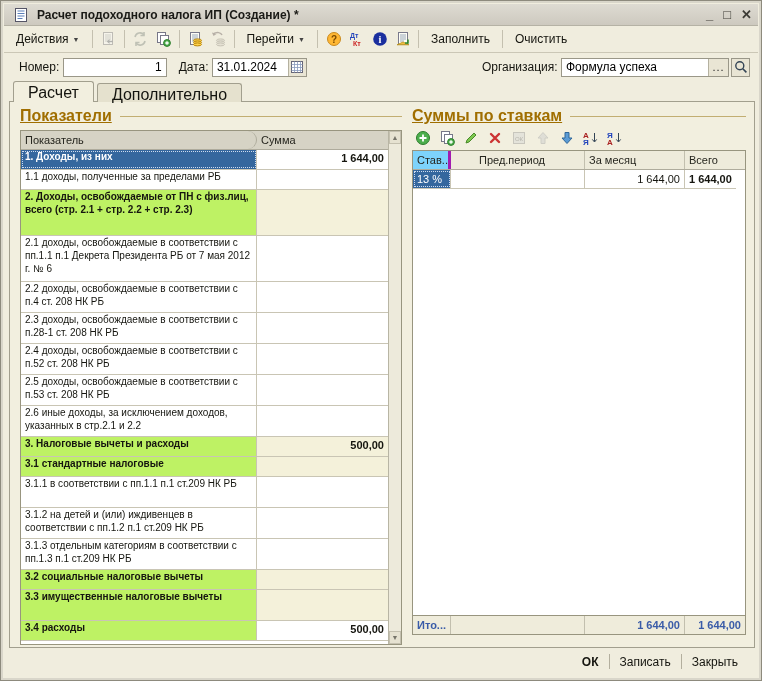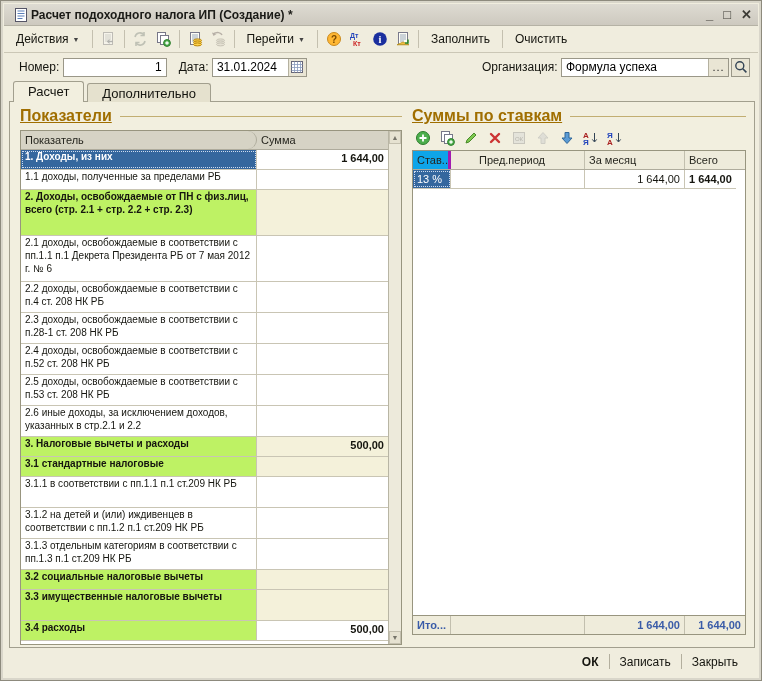--- a/index.html
+++ b/index.html
@@ -1,19 +1,19 @@
 <!DOCTYPE html>
 <html><head>
 <meta charset="utf-8">
 <style>
   html,body{margin:0;padding:0;background:#b9b6aa;font-family:"Liberation Sans",sans-serif;}
   *{box-sizing:border-box;}
   .window{position:relative;width:762px;height:681px;background:#f0edde;border:1px solid #8d8a7d;box-shadow:inset 0 0 0 2px #d9d6ca;overflow:hidden;}
   
-  .titlebar{position:absolute;left:3px;top:3px;right:3px;height:22px;background:linear-gradient(#dedbd2,#cdc9bf);border-bottom:1px solid #b5b2a5;display:flex;align-items:center;gap:0;padding:0 6px;}
+  .titlebar{position:absolute;left:3px;top:3px;right:3px;height:22px;background:linear-gradient(#dedbd2,#cdc9bf);border-bottom:1px solid #b5b2a5;display:flex;align-items:center;gap:6px;padding:0 6px;}
   .title{font-weight:bold;font-size:12px;color:#1a1a16;white-space:nowrap;overflow:hidden;}
   .win-controls{margin-left:auto;display:flex;gap:10px;color:#3c3b35;font-size:13px;font-weight:bold;}
   .win-controls span{cursor:default;line-height:18px;}
   
   .toolbar{position:absolute;left:3px;top:25px;right:3px;height:27px;display:flex;align-items:center;gap:2px;padding:0 5px;border-bottom:1px solid #cbc7b6;}
   .tbtn{display:inline-flex;align-items:center;gap:4px;padding:3px 6px;font-size:12px;color:#15150f;border:1px solid transparent;border-radius:2px;}
   .tbtn .drop{font-size:7px;color:#444;}
   .ticon{width:21px;height:21px;display:inline-flex;align-items:center;justify-content:center;}
   .ticon svg{display:block;}
   .dis{opacity:.42;filter:grayscale(.9);}
@@ -23,21 +23,21 @@
   .inp{height:19px;border:1px solid #9a9788;background:#fff;font-size:12px;font-family:"Liberation Sans",sans-serif;padding:0 4px;}
   .lblgap{margin-left:12px;}
   .datewrap,.orgwrap{position:relative;display:inline-flex;align-items:center;}
   .inbtn{position:absolute;right:1px;top:1px;bottom:1px;display:flex;align-items:center;justify-content:center;background:#e9e5d4;border-left:1px solid #b5b1a0;}
   .calbtn{width:18px;}
   .dotsbtn{width:20px;font-size:11px;letter-spacing:1px;color:#222;}
   .magbtn{width:19px;height:19px;margin-left:2px;border:1px solid #9a9788;background:#e9e5d4;display:inline-flex;align-items:center;justify-content:center;}
   .spacer{flex:1;}
   
   .tabs{position:absolute;left:12px;top:80px;height:21px;display:flex;gap:3px;z-index:3;}
-  .tab{font-size:13px;padding:2px 14px;border:1px solid #a29f8e;border-bottom:none;border-radius:3px 3px 0 0;background:#e5e1ce;color:#14140f;height:19px;margin-top:2px;text-align:right;}
+  .tab{font-size:16px;padding:2px 14px;border:1px solid #a29f8e;border-bottom:none;border-radius:3px 3px 0 0;background:#e5e1ce;color:#14140f;height:19px;margin-top:2px;text-align:right;}
   .tab.active{background:#f2efdf;height:21px;margin-top:0;position:relative;z-index:4;}
   
   .tabpage{position:absolute;left:8px;top:100px;width:746px;height:547px;border:1px solid #a29f8e;background:#f2efdf;}
   .group-label{display:flex;align-items:center;gap:8px;font-size:16px;font-weight:bold;color:#a06e00;height:20px;text-decoration:underline;}
   .group-label::after{content:"";flex:1;height:1px;background:#c2ae72;}
   
   .lgroup{position:absolute;left:10px;top:4px;width:382px;bottom:2px;}
   .ltable{position:absolute;left:0;right:0;top:24px;bottom:0;border:1px solid #98957f;background:#fff;display:flex;}
   .lmain{flex:1;display:flex;flex-direction:column;overflow:hidden;}
   .lhead{display:flex;background:#d6d3c5;border-bottom:1px solid #aeab9c;flex:none;}
@@ -59,21 +59,21 @@
   
   .vsb{width:13px;flex:none;background:#edeadb;border-left:1px solid #b8b5a4;display:flex;flex-direction:column;}
   .sbtn{height:13px;flex:none;display:flex;align-items:center;justify-content:center;font-size:7px;color:#77756a;background:#e6e2d1;border:1px solid #c4c0af;}
   .strack{flex:1;}
   
   .rgroup{position:absolute;left:402px;top:4px;width:334px;bottom:12px;display:flex;flex-direction:column;}
   .rtoolbar{height:24px;flex:none;display:flex;align-items:center;gap:3px;padding:1px 0;}
   .rtable{flex:1;border:1px solid #98957f;background:#fff;display:flex;flex-direction:column;overflow:hidden;}
   .rhead{display:flex;flex:none;background:#eeebdb;border-bottom:1px solid #aeab9c;}
   .rhead div{font-size:11px;padding:3px 4px;color:#26261f;white-space:nowrap;overflow:hidden;border-right:1px solid #c2bfae;}
-  .rhead .rc1{background:#0ea5e9;border-right:3px solid #a21caf;}
+  .rhead .rc1{background:#7dd3fc;border-right:3px solid #a21caf;}
   .rc1{width:38px;flex:none;}
   .rc2{width:110px;flex:none;margin-left:24px;}
   .rc3{width:100px;flex:none;}
   .rc4{flex:1;border-right:none !important;}
   .rrow{display:flex;flex:none;background:#fff;border-bottom:1px solid #c9c5b4;}
   .rrow div{font-size:11px;padding:3px 4px;white-space:nowrap;overflow:hidden;border-right:1px solid #c9c5b4;color:#15150f;}
   .rrow .ratecell{background:#35679e;color:#fff;outline:1px dotted #cfdcf0;outline-offset:-2px;}
   .rrow .num{text-align:right;}
   .rrow .b{font-weight:bold;}
   .rfill{flex:1;background:#fff;}

